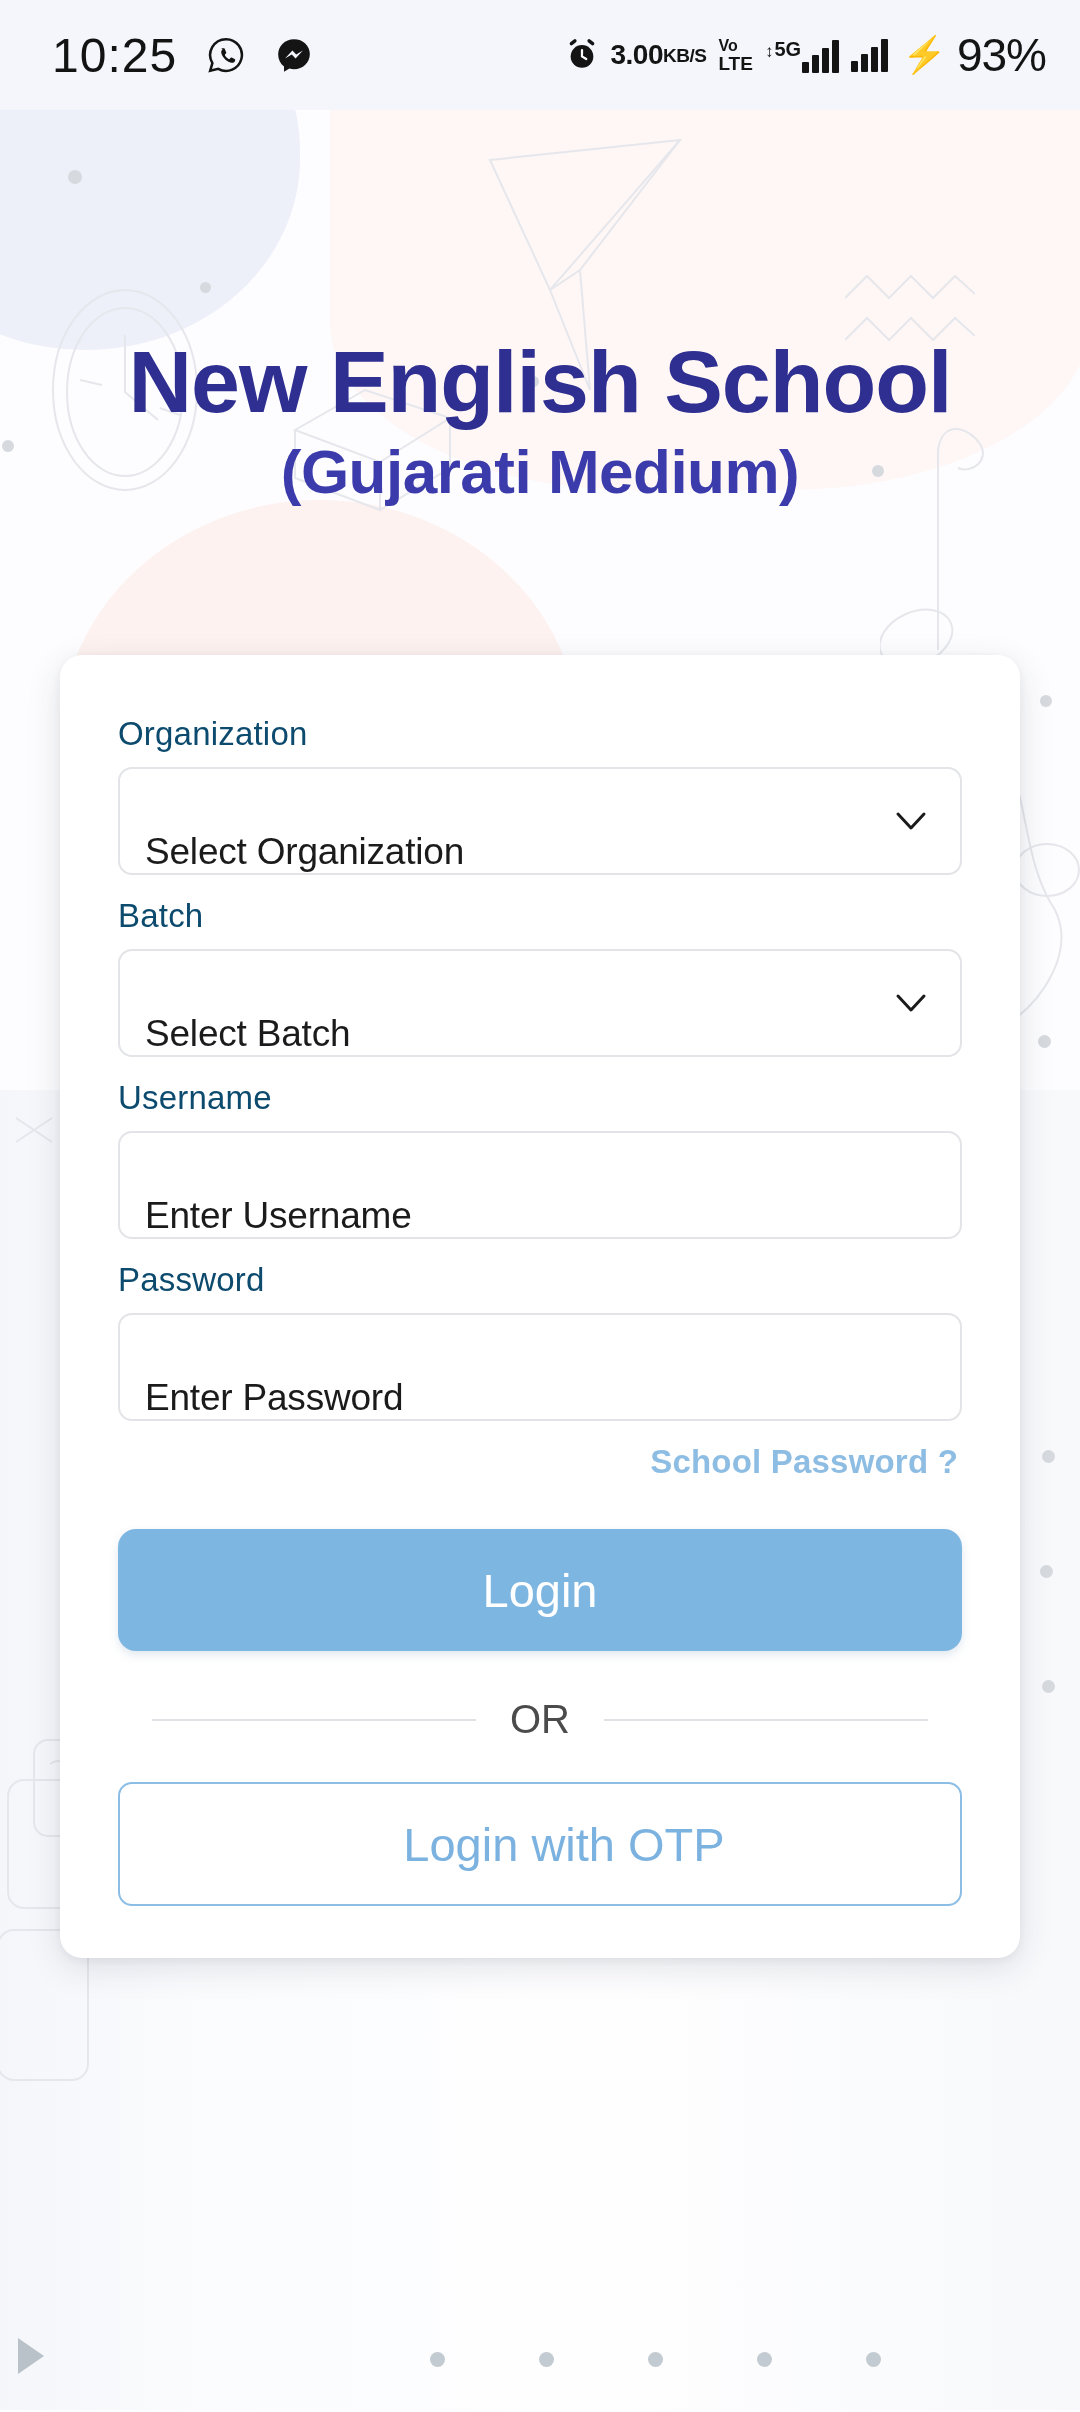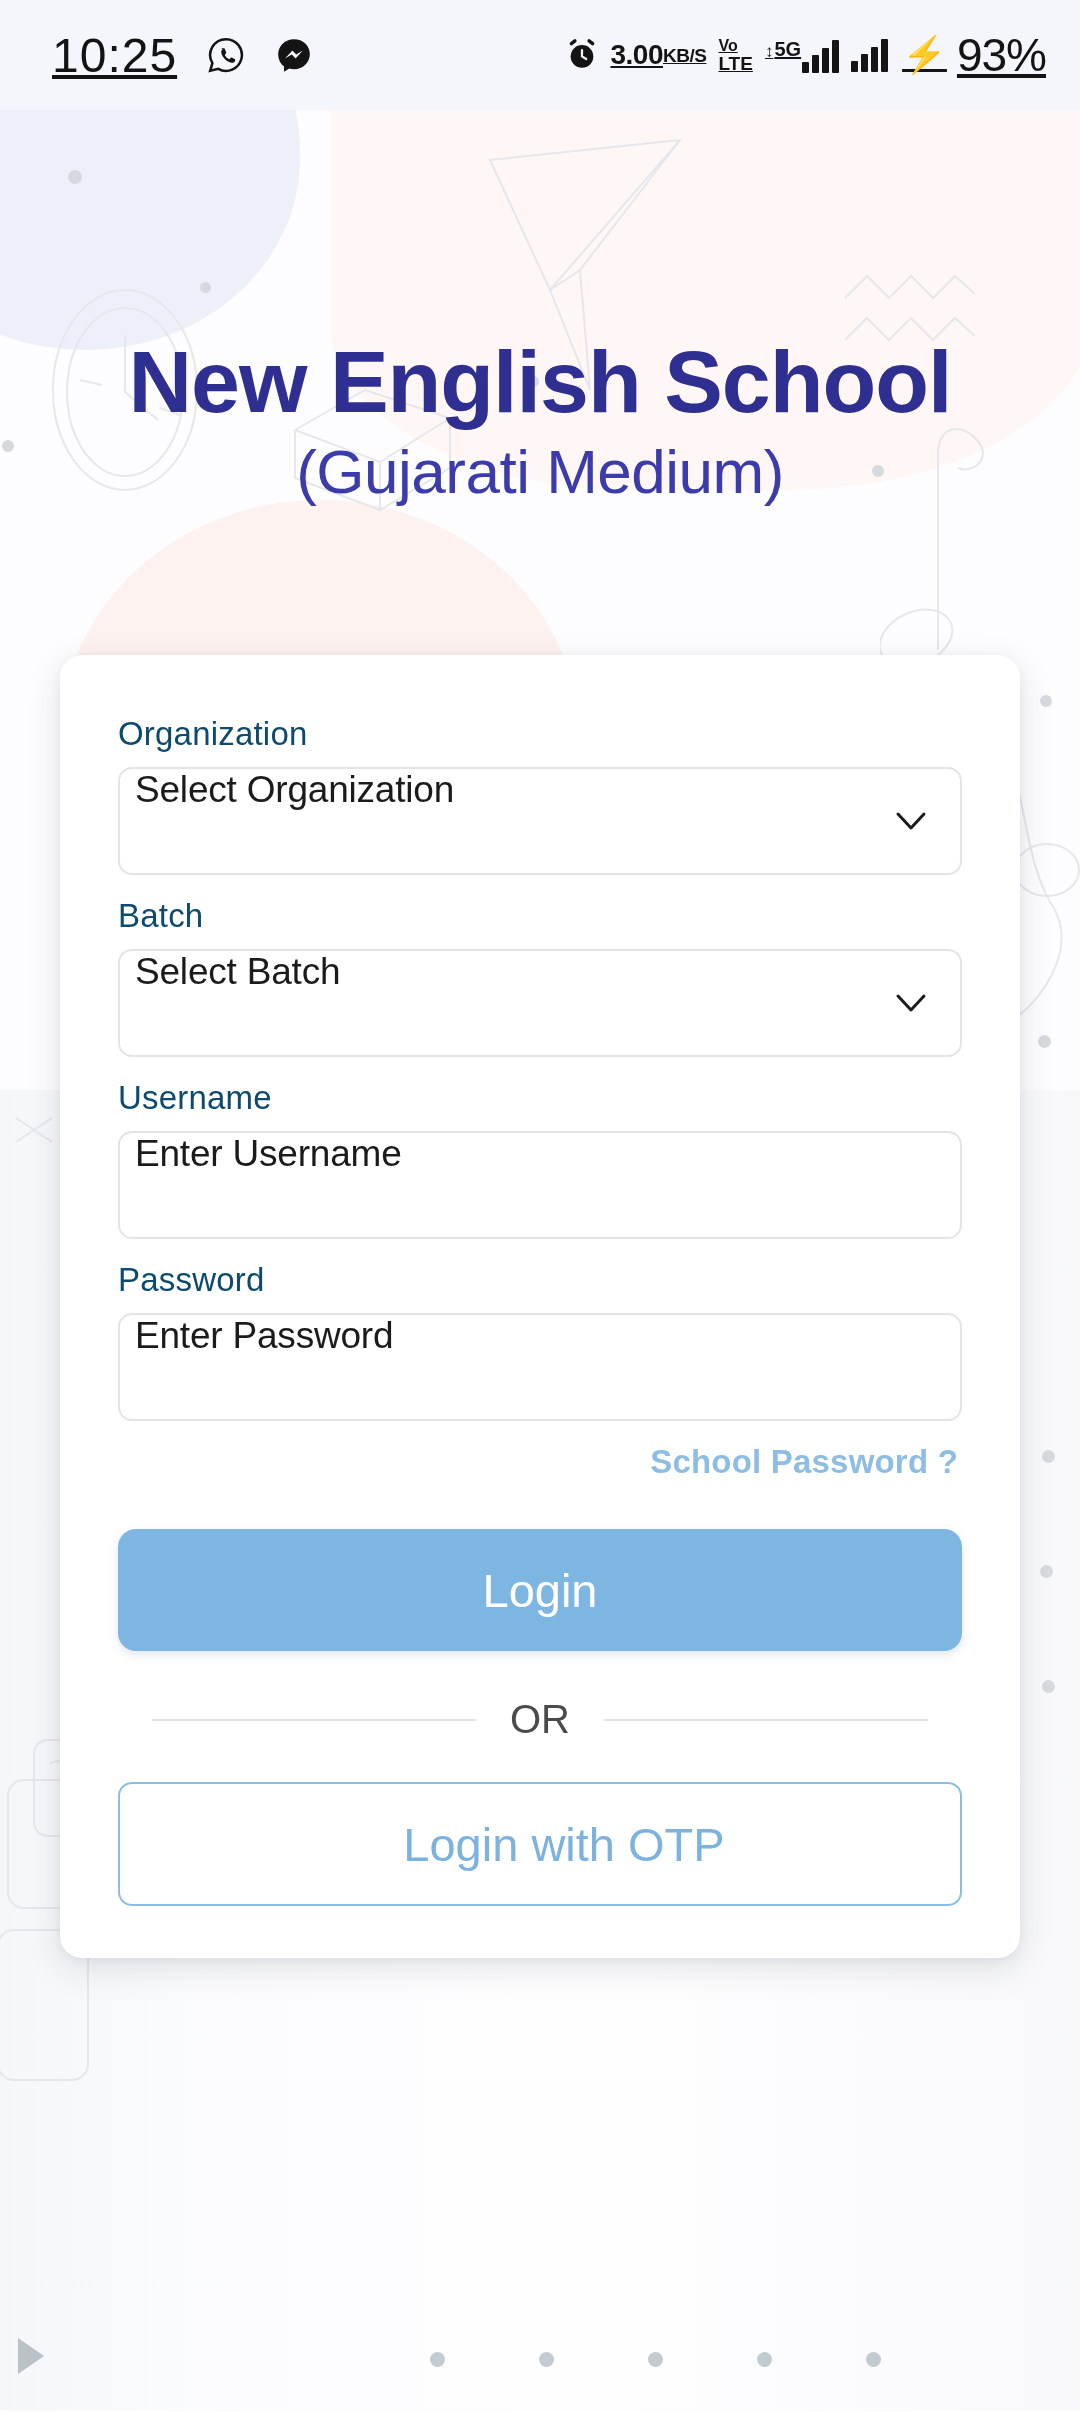--- a/index.html
+++ b/index.html
@@ -11,21 +11,20 @@
   }
 
   
   .statusbar{
     position:absolute; left:0; top:0; width:1080px; height:110px;
     background:#f4f6fb;
     display:flex; align-items:center; justify-content:space-between;
     padding:0 34px 0 52px;
     color:#141414;
     z-index:50;
-    text-decoration:underline;
   }
   .sb-left{ display:flex; align-items:center; gap:30px; }
   .sb-clock{ font-size:48px; letter-spacing:1px; font-weight:400; color:#131313; }
   .wa-icon, .msgr-icon{ width:38px; height:38px; display:block; }
   .sb-right{ display:flex; align-items:center; gap:12px; }
   .alarm-icon{ width:34px; height:34px; display:block; }
   .netspeed{ display:flex; flex-direction:row; align-items:center; line-height:1; }
   .netspeed .n1{ font-size:28px; font-weight:600; letter-spacing:-0.5px;}
   .netspeed .n2{ font-size:19px; font-weight:700; letter-spacing:-0.5px;}
   .volte{ display:flex; flex-direction:column; align-items:flex-start; line-height:1;}
@@ -82,41 +81,41 @@
     border-left:26px solid #b9c2c9;
   }
 
   
   .title-wrap{ position:absolute; left:0; top:226px; width:1080px; text-align:center; }
   .title{
     font-size:88px; font-weight:700; color:#2f2f92;
     letter-spacing:-1px; line-height:1.05;
   }
   .subtitle{
-    font-size:62px; font-weight:400; color:#3b3bab;
+    font-size:62px; font-weight:700; color:#3b3bab;
     margin-top:8px; letter-spacing:-0.5px;
   }
 
   
   .card{
     position:absolute; left:60px; top:545px; width:960px;
     background:#fff; border-radius:22px;
     box-shadow:0 10px 34px rgba(40,50,70,.13), 0 2px 8px rgba(40,50,70,.06);
     padding:60px 58px 52px 58px;
     z-index:20;
   }
   .fgroup{ margin-bottom:6px; }
   .flabel{
     font-size:33px; color:#0c4a6e; font-weight:400;
     margin-bottom:14px; display:block; letter-spacing:.2px;
   }
   .fieldbox{
     height:108px; border:2px solid #e3e4e7; border-radius:14px;
-    background:#fff; display:flex; align-items:flex-start;
-    padding:0 15px; margin-bottom:22px;
+    background:#fff; display:flex; align-items:flex-end;
+    padding:0 25px; margin-bottom:22px;
     position:relative;
   }
   .fieldbox .ph{ font-size:37px; color:#1b1b1b; letter-spacing:-.2px; }
   .chev{ position:absolute; right:28px; top:50%; transform:translateY(-50%);
           width:42px;height:42px; }
   .chev svg{ display:block; }
 
   .forgot{
     text-align:right; font-size:33px; color:#8ebde3; font-weight:600;
     margin:6px 4px 0 0; letter-spacing:.2px;

